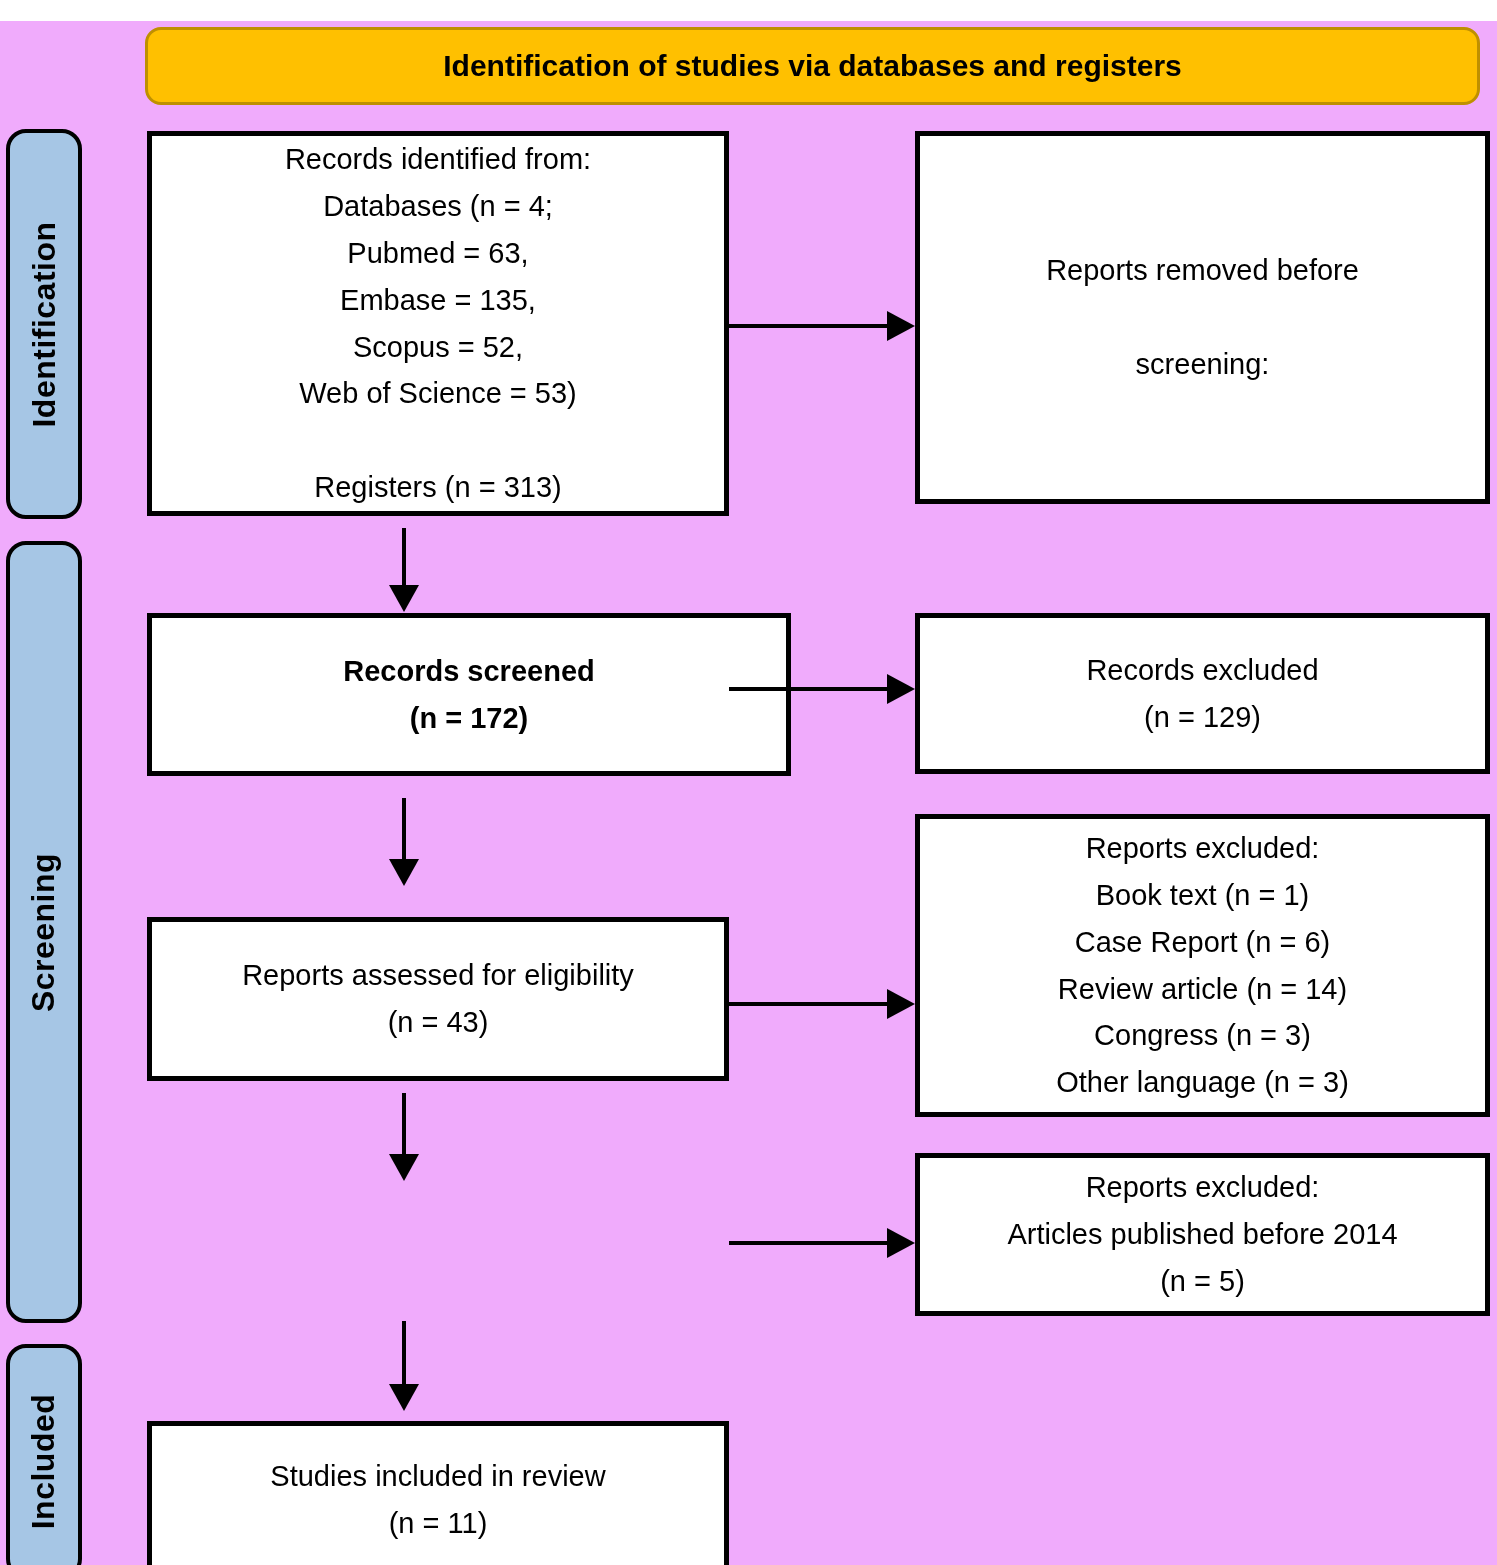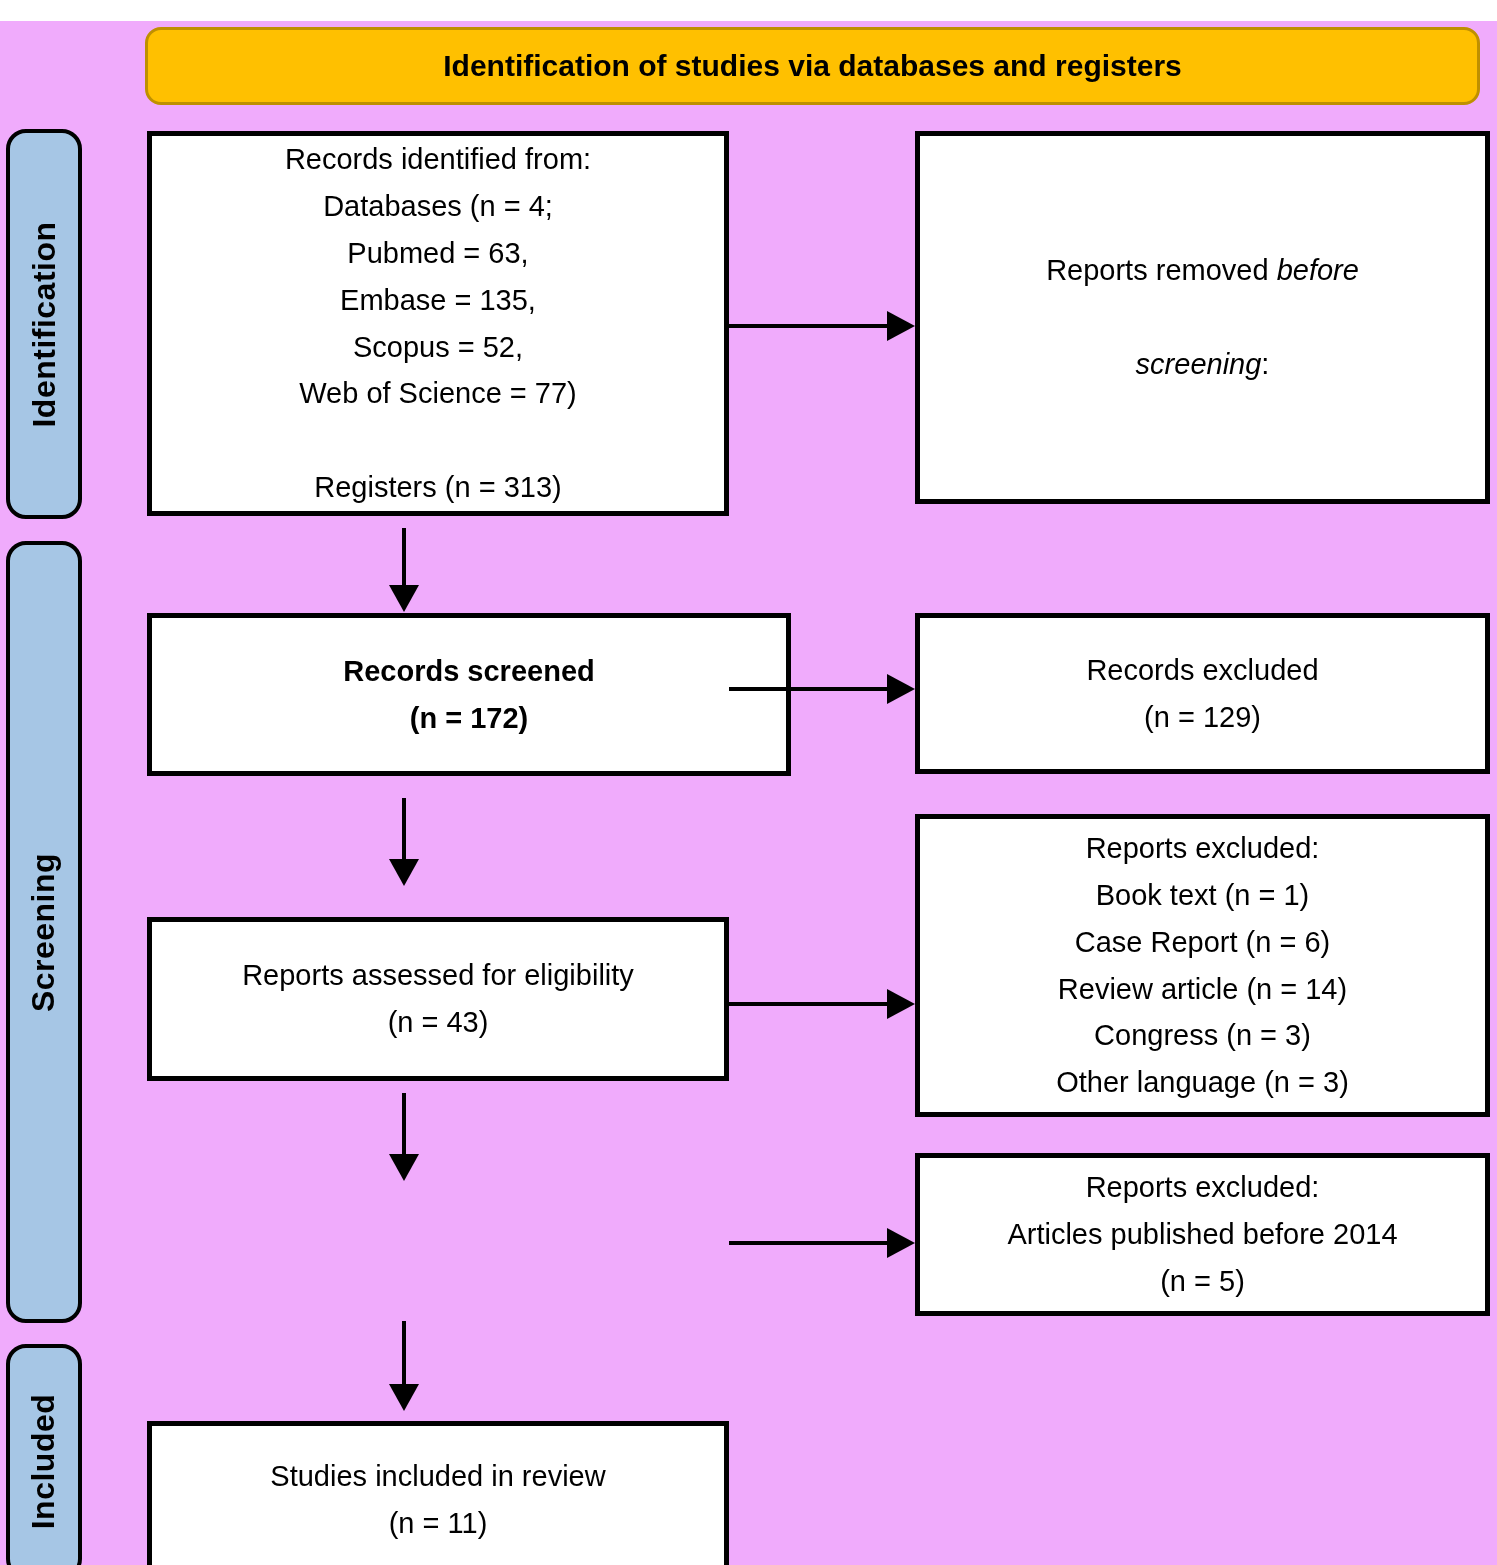--- a/index.html
+++ b/index.html
@@ -25,21 +25,21 @@
     transform:rotate(-90deg);white-space:nowrap;
     font-weight:bold;font-size:32px;letter-spacing:.5px;
   }
   .flowbox{
     position:absolute;background:#fff;border:5px solid #000;box-sizing:border-box;
     display:flex;align-items:center;justify-content:center;text-align:center;
   }
   .box-text{
     font-size:29px;line-height:1.62;white-space:pre-line;width:100%;
   }
-  .italic{font-style:italic;}
+  .italic{}
   .hline{position:absolute;height:4px;background:#000;}
   .vline{position:absolute;width:4px;background:#000;}
   .head-right{
     position:absolute;width:0;height:0;
     border-top:15px solid transparent;border-bottom:15px solid transparent;
     border-left:28px solid #000;
   }
   .head-down{
     position:absolute;width:0;height:0;
     border-left:15px solid transparent;border-right:15px solid transparent;
@@ -64,21 +64,21 @@
   <div class="stage" style="top:1323px;height:235px;">
     <span>Included</span>
   </div>
 
   <div class="flowbox" style="left:147px;top:110px;width:582px;height:385px;">
     <div class="box-text">Records identified from:
 Databases (n = 4;
 Pubmed = 63,
 Embase = 135,
 Scopus = 52,
-Web of Science = 77)
+Web of Science = 53)
 
 Registers (n = 313)</div>
   </div>
 
   <div class="flowbox" style="left:147px;top:592px;width:644px;height:163px;font-weight:bold;">
     <div class="box-text">Records screened
 (n = 172)</div>
   </div>
 
   <div class="flowbox" style="left:147px;top:896px;width:582px;height:164px;">

